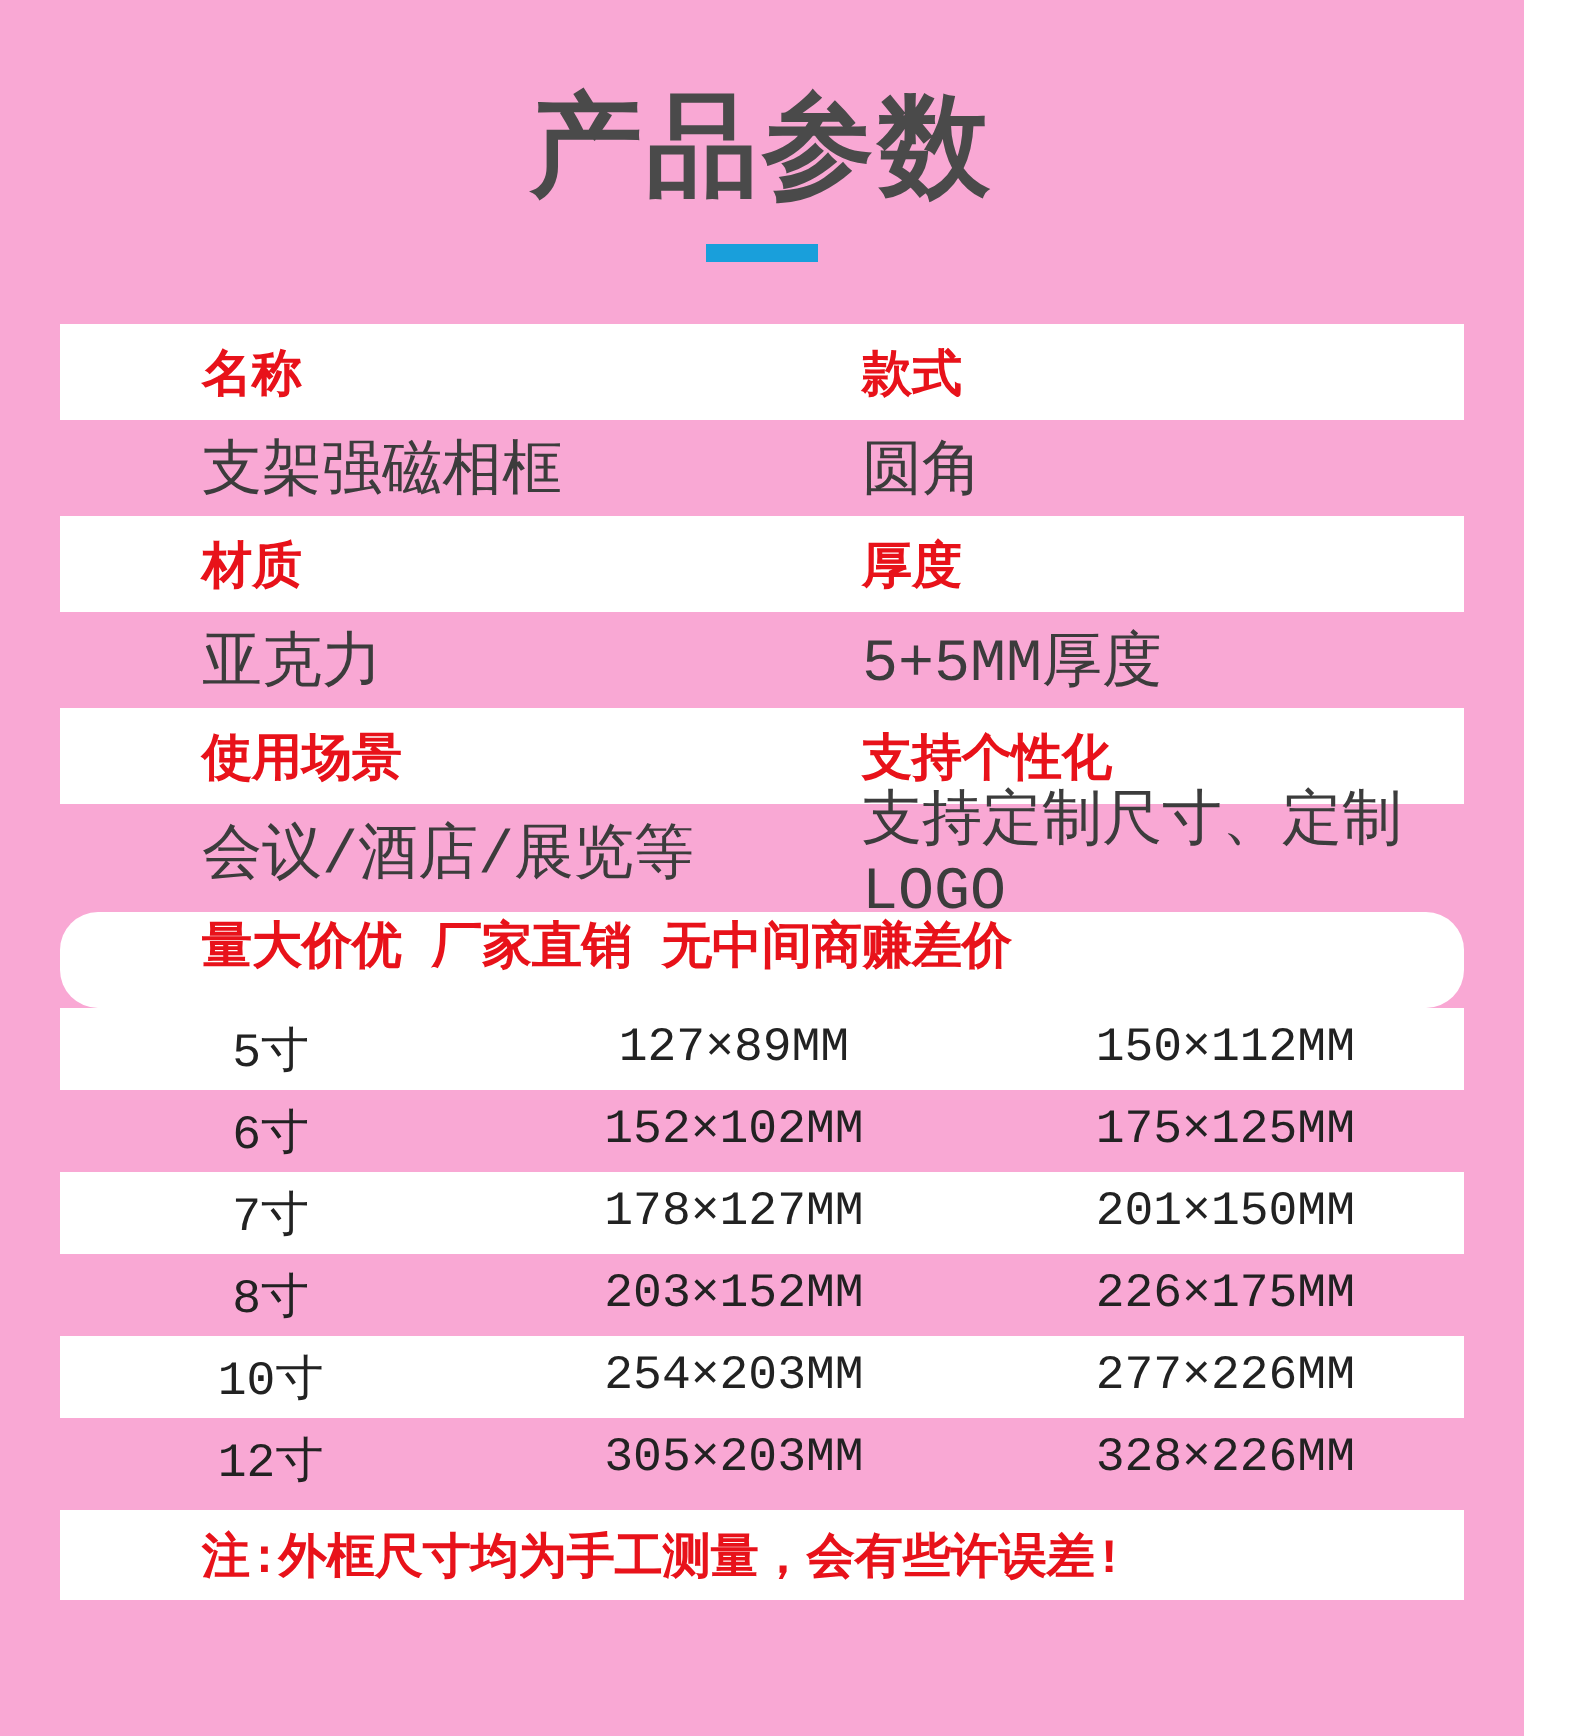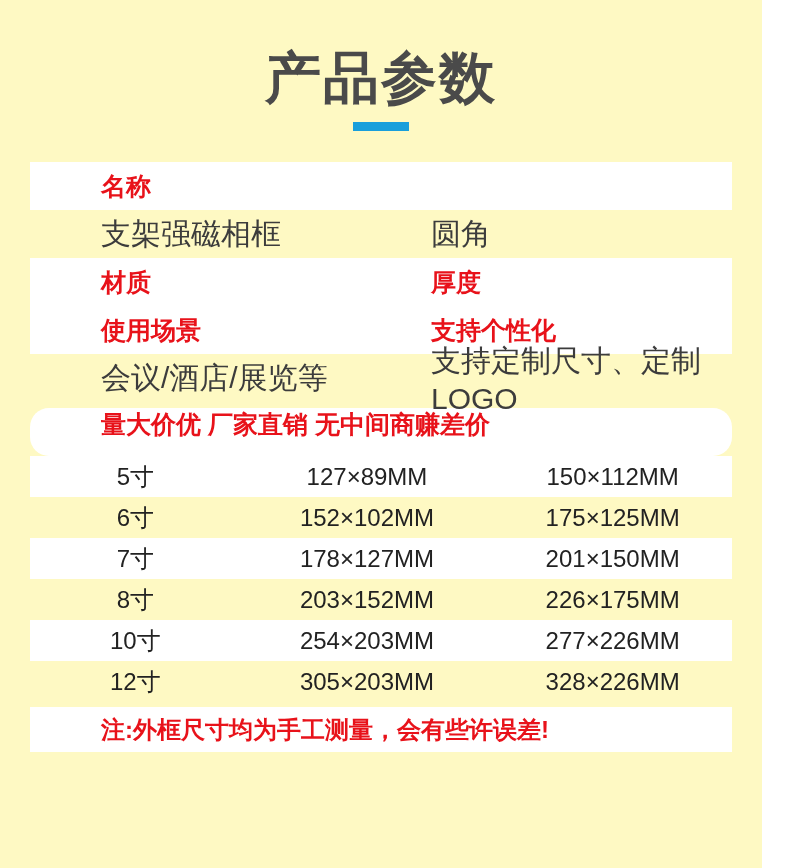--- a/index.html
+++ b/index.html
@@ -3,22 +3,23 @@
 <meta charset="utf-8">
 <style>
   * { box-sizing: border-box; }
   html, body { margin: 0; padding: 0; }
   body { font-family: "Liberation Sans", "DejaVu Sans", sans-serif; }
 
   .page {
     position: relative;
     width: 762px;
     height: 868px;
-    background: #fef9c3;
+    background: #f9a8d4;
     overflow: hidden;
+    font-family: Liberation Mono, monospace;
   }
 
   
   .title-wrap { padding-top: 44px; text-align: center; }
   .page-title {
     margin: 0;
     font-size: 56px;
     line-height: 1.2;
     font-weight: bold;
     color: #4a4a4a;
@@ -85,29 +86,34 @@
 
   <div class="title-wrap">
     <h1 class="page-title">产品参数</h1>
     <div class="title-underline"></div>
   </div>
 
   <div class="content">
 
     <div class="spec-row label-row">
       <div class="c1"><span>名称</span></div>
+      <div class="c2"><span>款式</span></div>
     </div>
     <div class="spec-row value-row">
       <div class="c1"><span>支架强磁相框</span></div>
       <div class="c2"><span>圆角</span></div>
     </div>
 
     <div class="spec-row label-row">
       <div class="c1"><span>材质</span></div>
       <div class="c2"><span>厚度</span></div>
+    </div>
+    <div class="spec-row value-row">
+      <div class="c1"><span>亚克力</span></div>
+      <div class="c2"><span>5+5MM厚度</span></div>
     </div>
 
     <div class="spec-row label-row">
       <div class="c1"><span>使用场景</span></div>
       <div class="c2"><span>支持个性化</span></div>
     </div>
     <div class="spec-row value-row">
       <div class="c1"><span>会议/酒店/展览等</span></div>
       <div class="c2"><span>支持定制尺寸、定制LOGO</span></div>
     </div>

